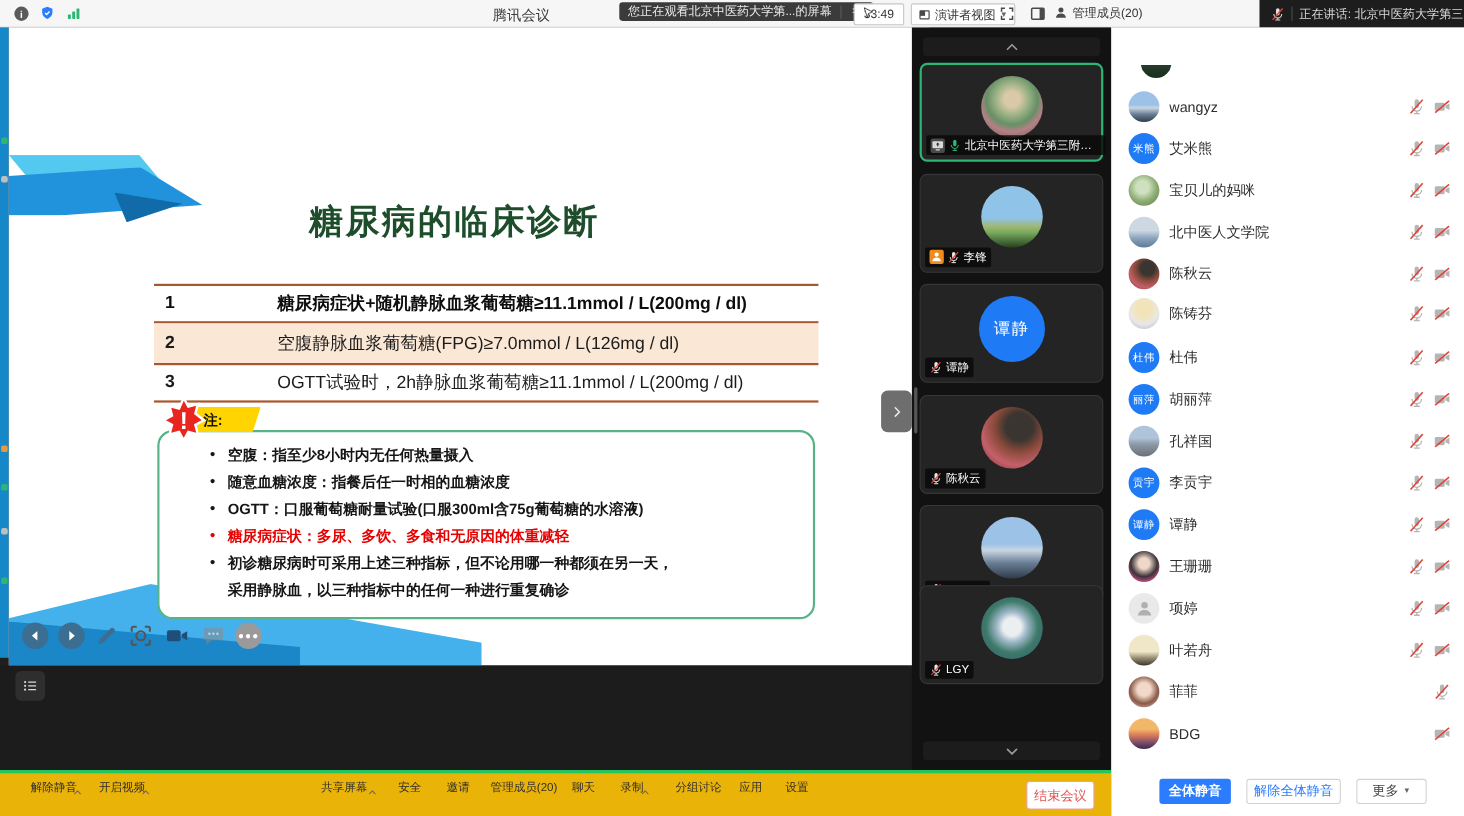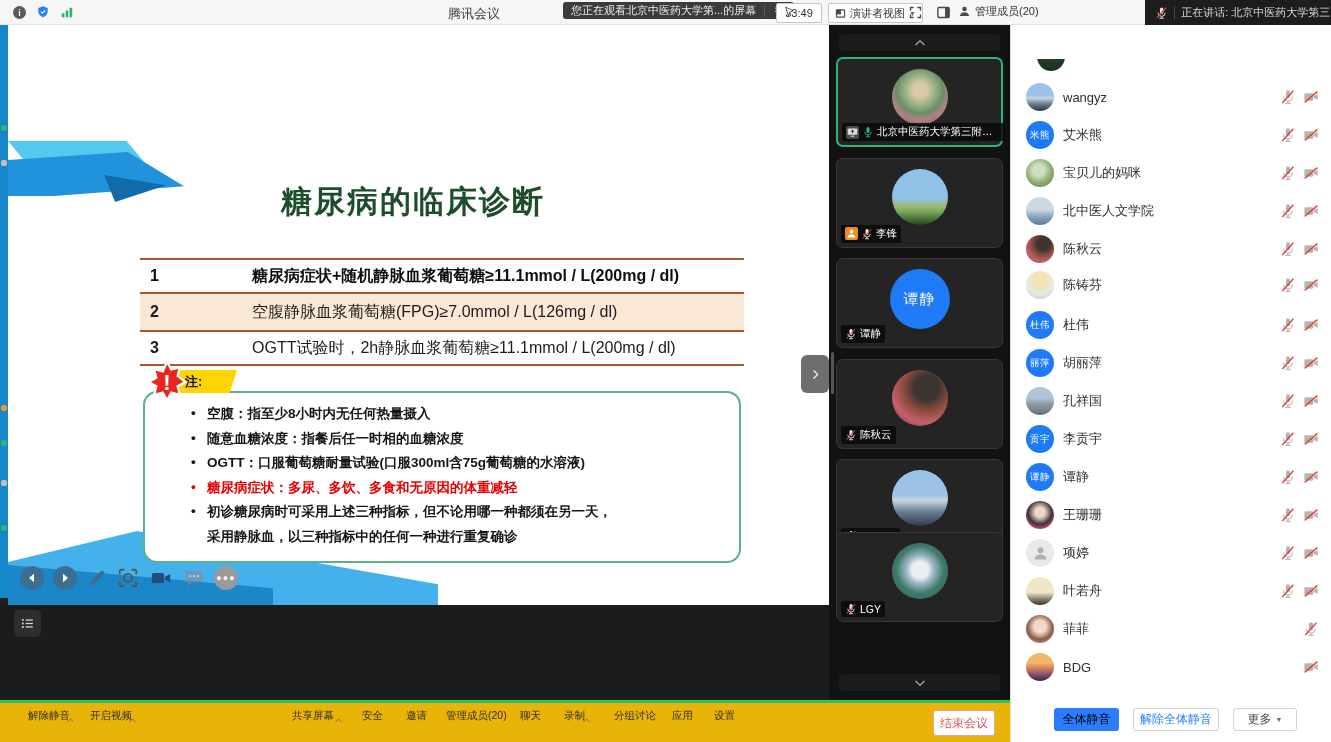--- a/index.html
+++ b/index.html
@@ -84,21 +84,21 @@
   .m-av.txt{background:#1f7bf5;color:#fff;font-size:9.5px;display:flex;align-items:center;justify-content:center;letter-spacing:.5px;}
   .m-av.def{background:#e9e9e9;display:flex;align-items:center;justify-content:center;}
   .m-av.def .ic{width:17px;height:17px;}
   .m-name{position:absolute;left:52px;top:0;height:38px;display:flex;align-items:center;font-size:13px;color:#2e2e2e;max-width:180px;overflow:hidden;white-space:nowrap;}
   .m-ics{position:absolute;right:12px;top:0;height:38px;display:flex;align-items:center;gap:7px;}
   .m-ics .ic{width:16px;height:16px;}
 
   
   .pfoot{position:absolute;left:1010px;top:700px;width:321px;height:42px;background:#fff;border-left:1px solid #dcdcdc;box-sizing:border-box;}
   .btn{position:absolute;height:23px;border-radius:3px;font-size:12px;display:flex;align-items:center;justify-content:center;box-sizing:border-box;gap:4px;}
-  .btn.blue{background:#2b7cff;color:#000000;}
+  .btn.blue{background:#2b7cff;color:#ffffff;font-weight:bold;}
   .btn.line{background:#fff;border:1px solid #d3d3d3;color:#2b7cff;}
   .btn.gray{background:#fff;border:1px solid #d3d3d3;color:#444;}
 
   
   .btoolbar{position:absolute;left:0;top:700px;width:1010px;height:42px;background:#eab308;border-top:3px solid #22c55e;box-sizing:border-box;}
   .t-item{position:absolute;top:3px;display:flex;flex-direction:row;align-items:center;gap:20px;}
   .t-item .ic{width:19px;height:19px;}
   .t-item .lb{font-size:10.5px;color:#2e2e2e;white-space:nowrap;}
   .t-chev{position:absolute;top:13px;width:9px;height:9px;}
   .endbtn{position:absolute;left:933px;top:7px;width:60px;height:24px;border:1px solid #ef9f9f;border-radius:3px;color:#e05353;font-size:12px;background:#fff;display:flex;align-items:center;justify-content:center;}

